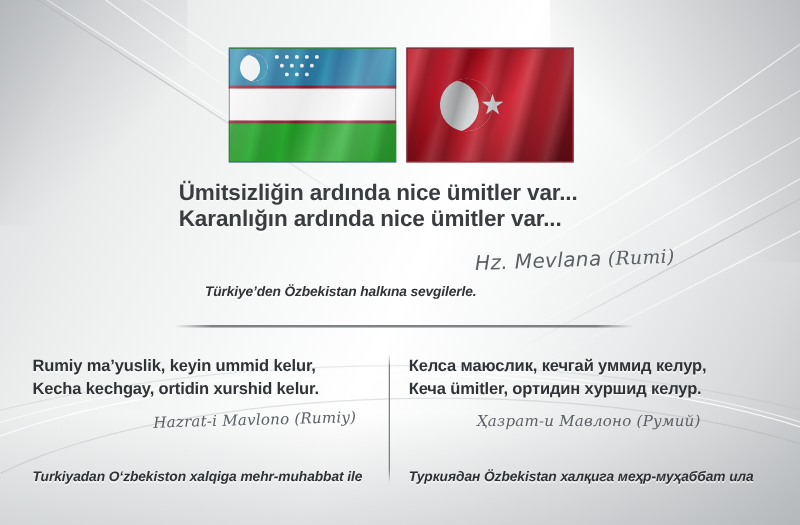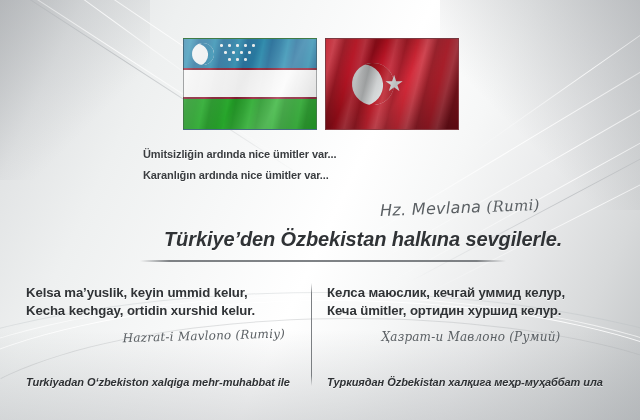--- a/index.html
+++ b/index.html
@@ -180,21 +180,21 @@
     line-height: 20px;
     text-align: center;
   }
 
   
   .main-quote {
     position: absolute;
     left: 143px;
     top: 144px;
     color: #3a3d40;
-    font-size: 11px;
+    font-size: 18px;
     font-weight: bold;
     line-height: 21px;
     letter-spacing: -0.1px;
     text-shadow: 0 1px 0 rgba(255,255,255,.7);
     white-space: nowrap;
   }
   .sig-main {
     position: absolute;
     left: 380px;
     top: 198px;
@@ -209,21 +209,21 @@
   .sig-main .script {
     font-family: "DejaVu Sans", sans-serif;
     font-style: italic;
     font-size: 16px;
   }
   .dedication {
     position: absolute;
     left: 164px;
     top: 228px;
     color: #303336;
-    font-size: 20px;
+    font-size: 11px;
     font-weight: bold;
     font-style: italic;
     letter-spacing: -0.1px;
     text-shadow: 0 1px 0 rgba(255,255,255,.7);
     white-space: nowrap;
   }
 
   
   .hr-main {
     position: absolute;
@@ -341,21 +341,21 @@
     <span class="script">Hz. Mevlana</span><span> (Rumi)</span>
   </div>
 
   <div class="dedication">Türkiye’den Özbekistan halkına sevgilerle.</div>
 
   <div class="hr-main"></div>
   <div class="vr-cols"></div>
 
   <div class="col col-left">
     <div class="col-quote">
-      <div>Kelsa ma’yuslik, keyin ummid kelur,</div>
+      <div>Rumiy ma’yuslik, keyin ummid kelur,</div>
       <div>Kecha kechgay, ortidin xurshid kelur.</div>
     </div>
     <div class="col-sig">Hazrat-i Mavlono (Rumiy)</div>
     <div class="col-foot">Turkiyadan O‘zbekiston xalqiga mehr-muhabbat ile</div>
   </div>
 
   <div class="col col-right">
     <div class="col-quote">
       <div>Келса маюслик, кечгай уммид келур,</div>
       <div>Кеча ümitler, ортидин хуршид келур.</div>

